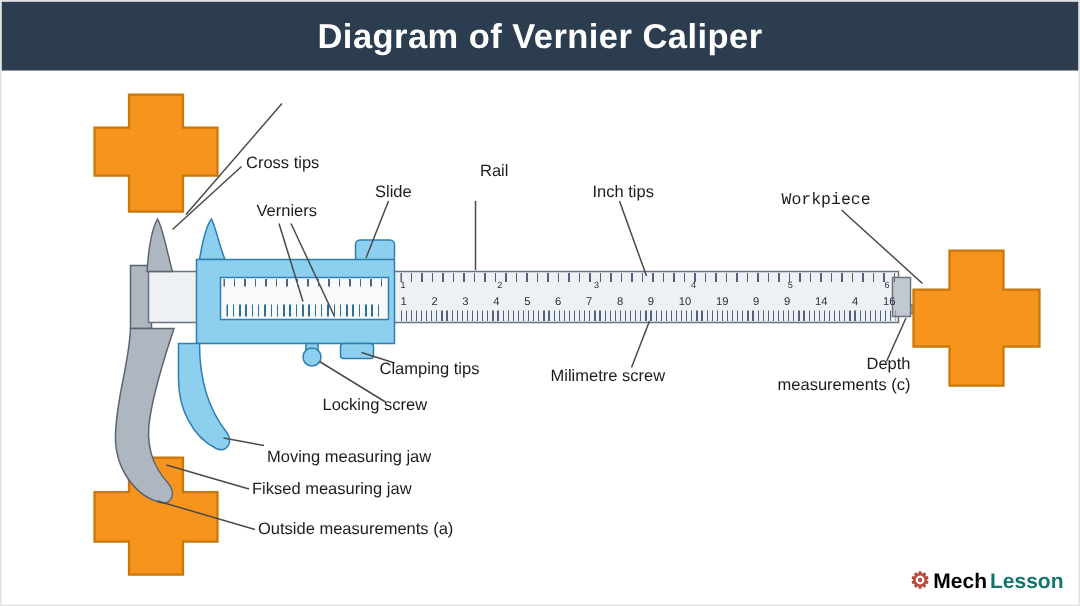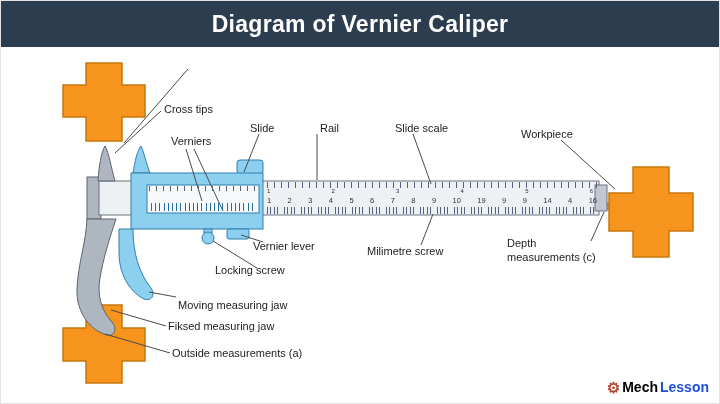--- a/index.html
+++ b/index.html
@@ -2,37 +2,37 @@
 <html><head>
 <meta charset="utf-8">
 <style>
   html,body{margin:0;padding:0;background:#ffffff;font-family:"Liberation Sans",sans-serif;}
   .page{position:relative;width:720px;height:404px;background:#ffffff;border:1px solid #e3e3e3;overflow:hidden;box-sizing:border-box;}
   .header{position:absolute;top:0;left:0;right:0;height:46px;background:#2b3d4f;display:flex;align-items:center;justify-content:center;text-align:center;}
   .header h1{margin:0;color:#ffffff;font-size:23px;font-weight:bold;letter-spacing:.3px;}
   .diagram{position:absolute;top:46px;left:0;width:720px;height:358px;}
   .caliper-svg{position:absolute;top:0;left:0;}
   .lbl{position:absolute;font-size:11px;color:#1c1c1c;white-space:nowrap;z-index:5;}
-  .lbl.wrap{white-space:normal;line-height:1.25;}
+  .lbl.wrap{white-space:normal;line-height:1.25;text-align:right;}
   .scale-row{position:absolute;display:flex;justify-content:space-between;color:#2a3140;z-index:4;}
   .scale-row.inch{left:266px;top:141px;width:326px;font-size:6px;}
   .scale-row.mm{left:266px;top:149px;width:330px;font-size:7.5px;}
   .ticks{position:absolute;z-index:4;}
   .ticks-inch{left:266px;top:135px;width:330px;height:6px;
     background:repeating-linear-gradient(90deg,#55607a 0 1px,transparent 1px 7px);}
   .ticks-mm{left:266px;top:160px;width:330px;height:7px;
     background:repeating-linear-gradient(90deg,#55607a 0 0.8px,transparent 0.8px 3.4px);}
   .ticks-window-top{left:148px;top:139px;width:108px;height:5px;
     background:repeating-linear-gradient(90deg,#55607a 0 1px,transparent 1px 7px);}
   .ticks-vernier{left:150px;top:156px;width:104px;height:8px;
     background:repeating-linear-gradient(90deg,#2a6f99 0 1px,transparent 1px 4.2px);}
   .logo{position:absolute;right:12px;bottom:10px;display:flex;align-items:center;gap:2px;font-weight:bold;font-size:14px;z-index:6;}
   .logo .gear{color:#b5493a;font-size:15px;line-height:1;}
   .logo .mech{color:#000000;}
-  .logo .lesson{color:#1d4ed8;text-align:right;}
+  .logo .lesson{color:#0f766e;text-align:right;}
 </style>
 </head>
 <body>
 
 <div class="page">
 
   <div class="header">
     <h1>Diagram of Vernier Caliper</h1>
   </div>
 
@@ -108,24 +108,24 @@
         <span>9</span>
         <span>9</span>
         <span>14</span>
         <span>4</span>
         <span>16</span>
       </div>
 
     <div class="lbl" style="left:163px;top:56px;">Cross tips</div>
     <div class="lbl" style="left:170px;top:88px;">Verniers</div>
     <div class="lbl" style="left:249px;top:75px;">Slide</div>
-    <div class="lbl" style="left:306px;top:75px;padding-left:13px;">Rail</div>
-    <div class="lbl" style="left:394px;top:75px;">Slide scale</div>
-    <div class="lbl" style="left:520px;top:81px;">Workpiece</div>
-    <div class="lbl" style="left:252px;top:193px;">Vernier lever</div>
+    <div class="lbl" style="left:306px;top:61px;padding-left:13px;">Rail</div>
+    <div class="lbl" style="left:394px;top:75px;">Inch tips</div>
+    <div class="lbl" style="left:520px;top:81px;font-family:Liberation Mono, monospace;">Workpiece</div>
+    <div class="lbl" style="left:252px;top:193px;">Clamping tips</div>
     <div class="lbl" style="left:366px;top:198px;">Milimetre screw</div>
     <div class="lbl wrap" style="left:506px;top:190px;width:100px;">Depth measurements (c)</div>
     <div class="lbl" style="left:214px;top:217px;">Locking screw</div>
     <div class="lbl" style="left:177px;top:252px;">Moving measuring jaw</div>
     <div class="lbl" style="left:171px;top:300px;">Outside measurements (a)</div>
     <div class="lbl" style="left:167px;top:273px;">Fiksed measuring jaw</div>
 
     <div class="logo">
       <span class="gear">⚙</span>
       <span class="mech">Mech</span>

